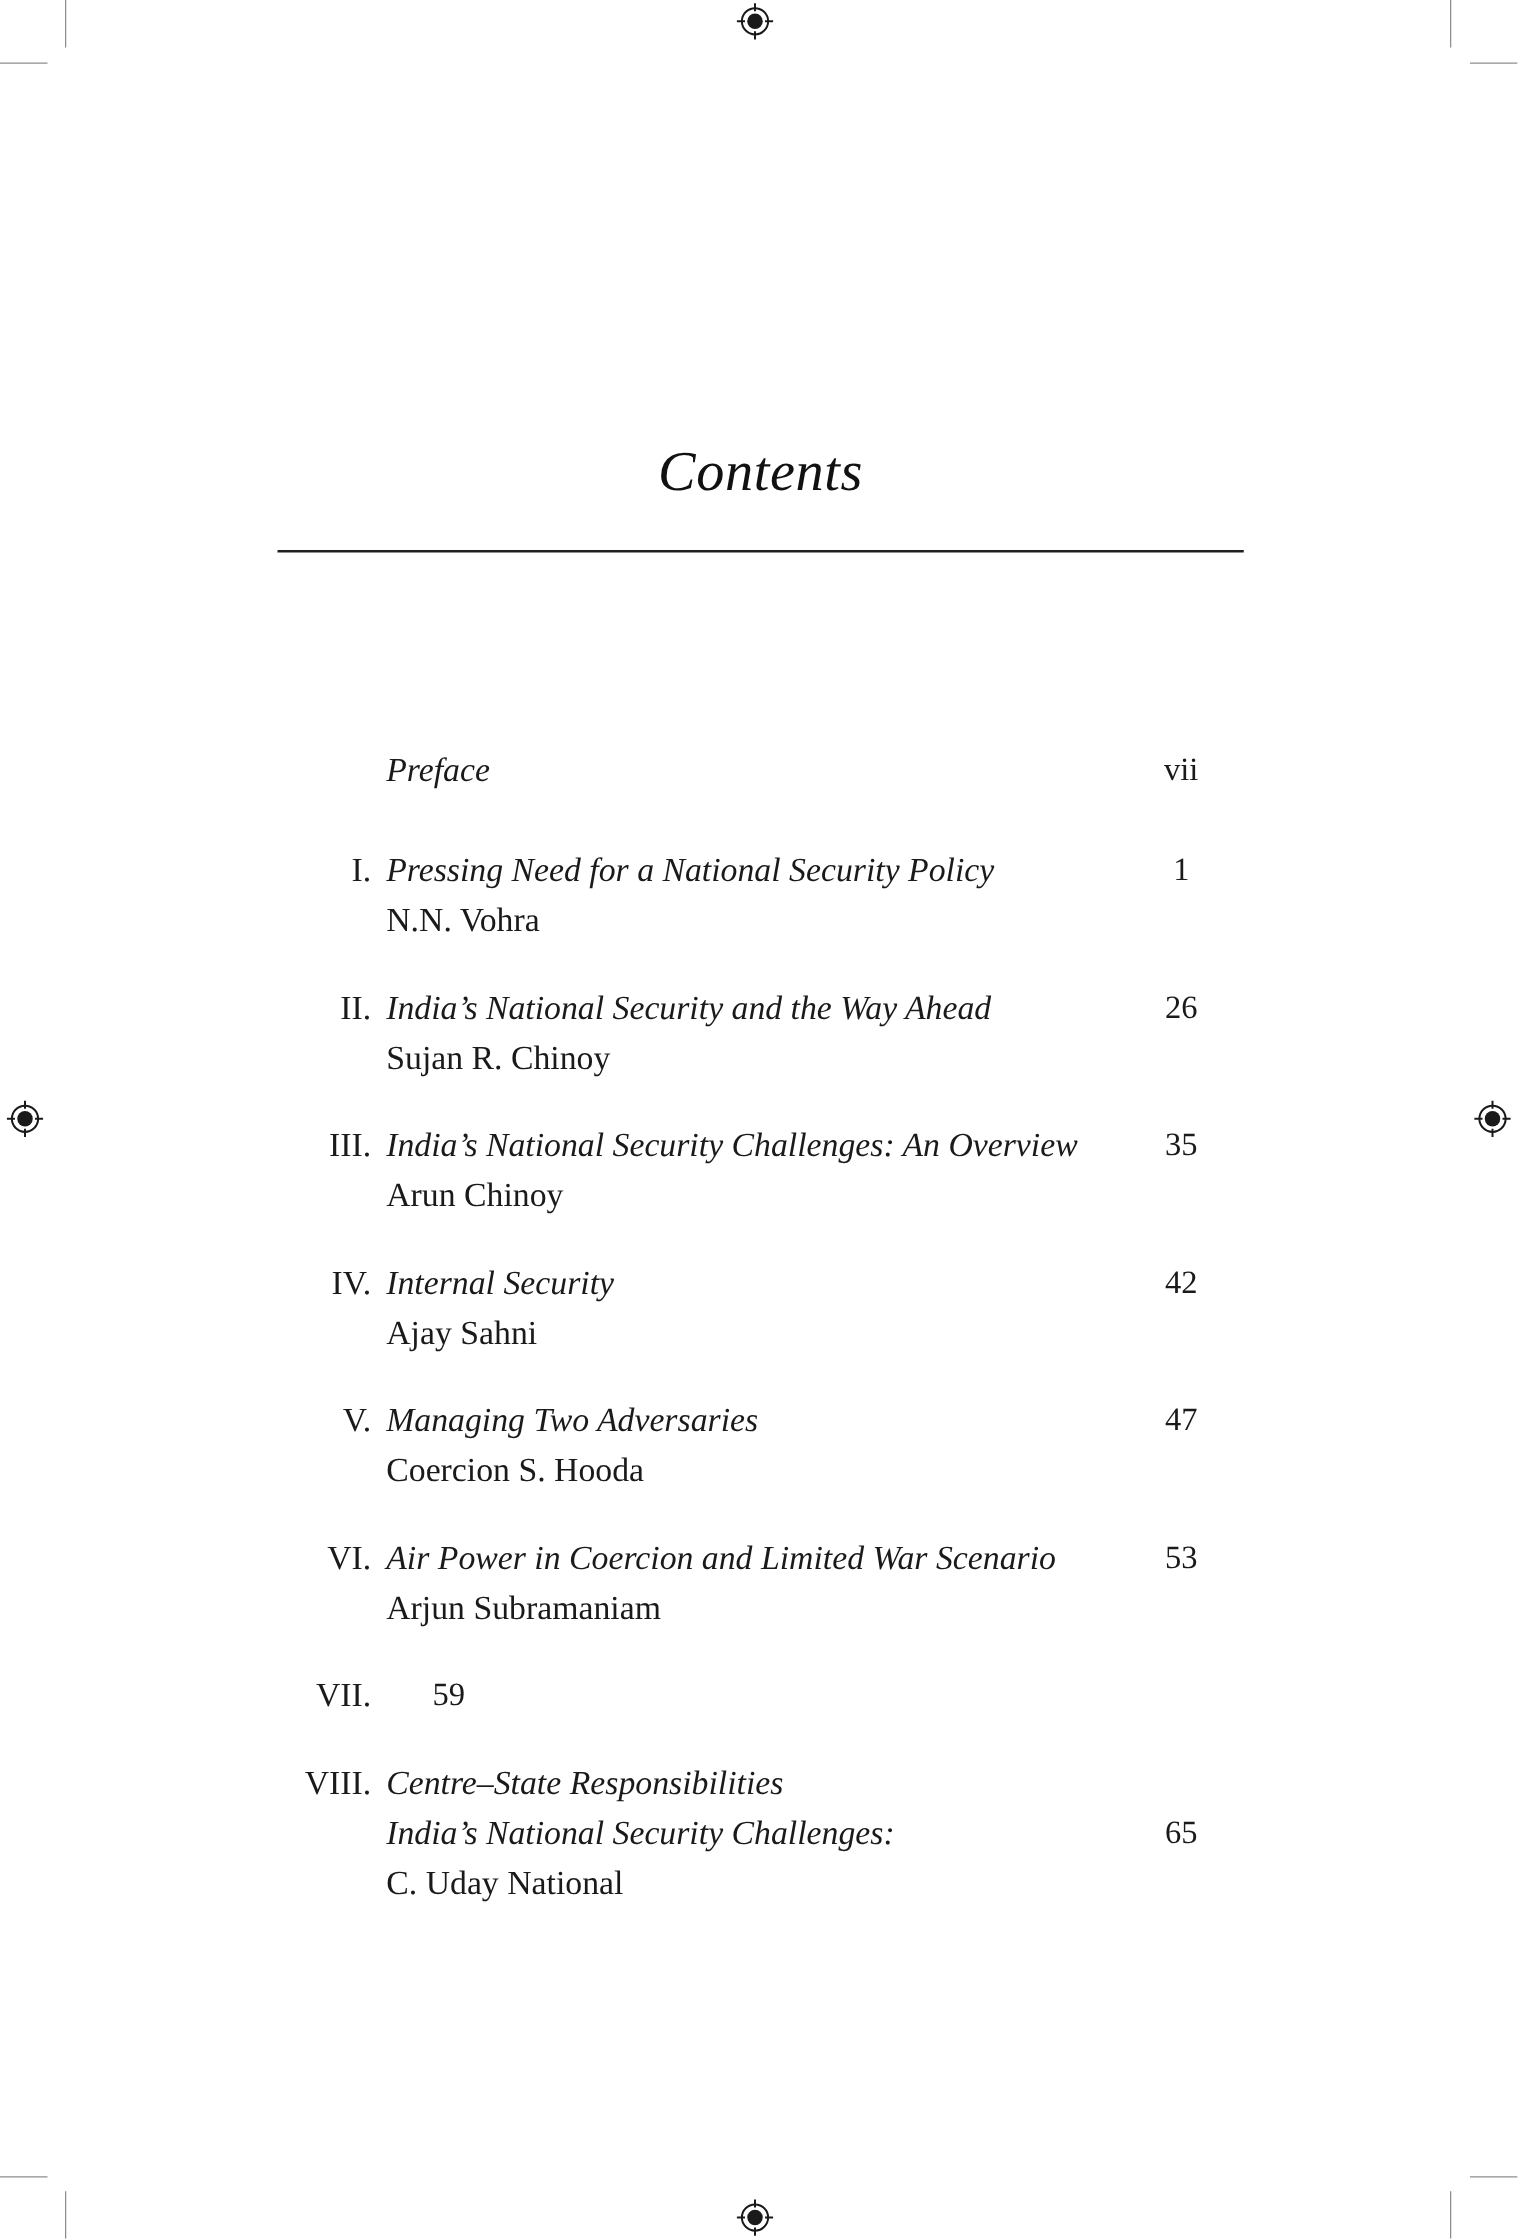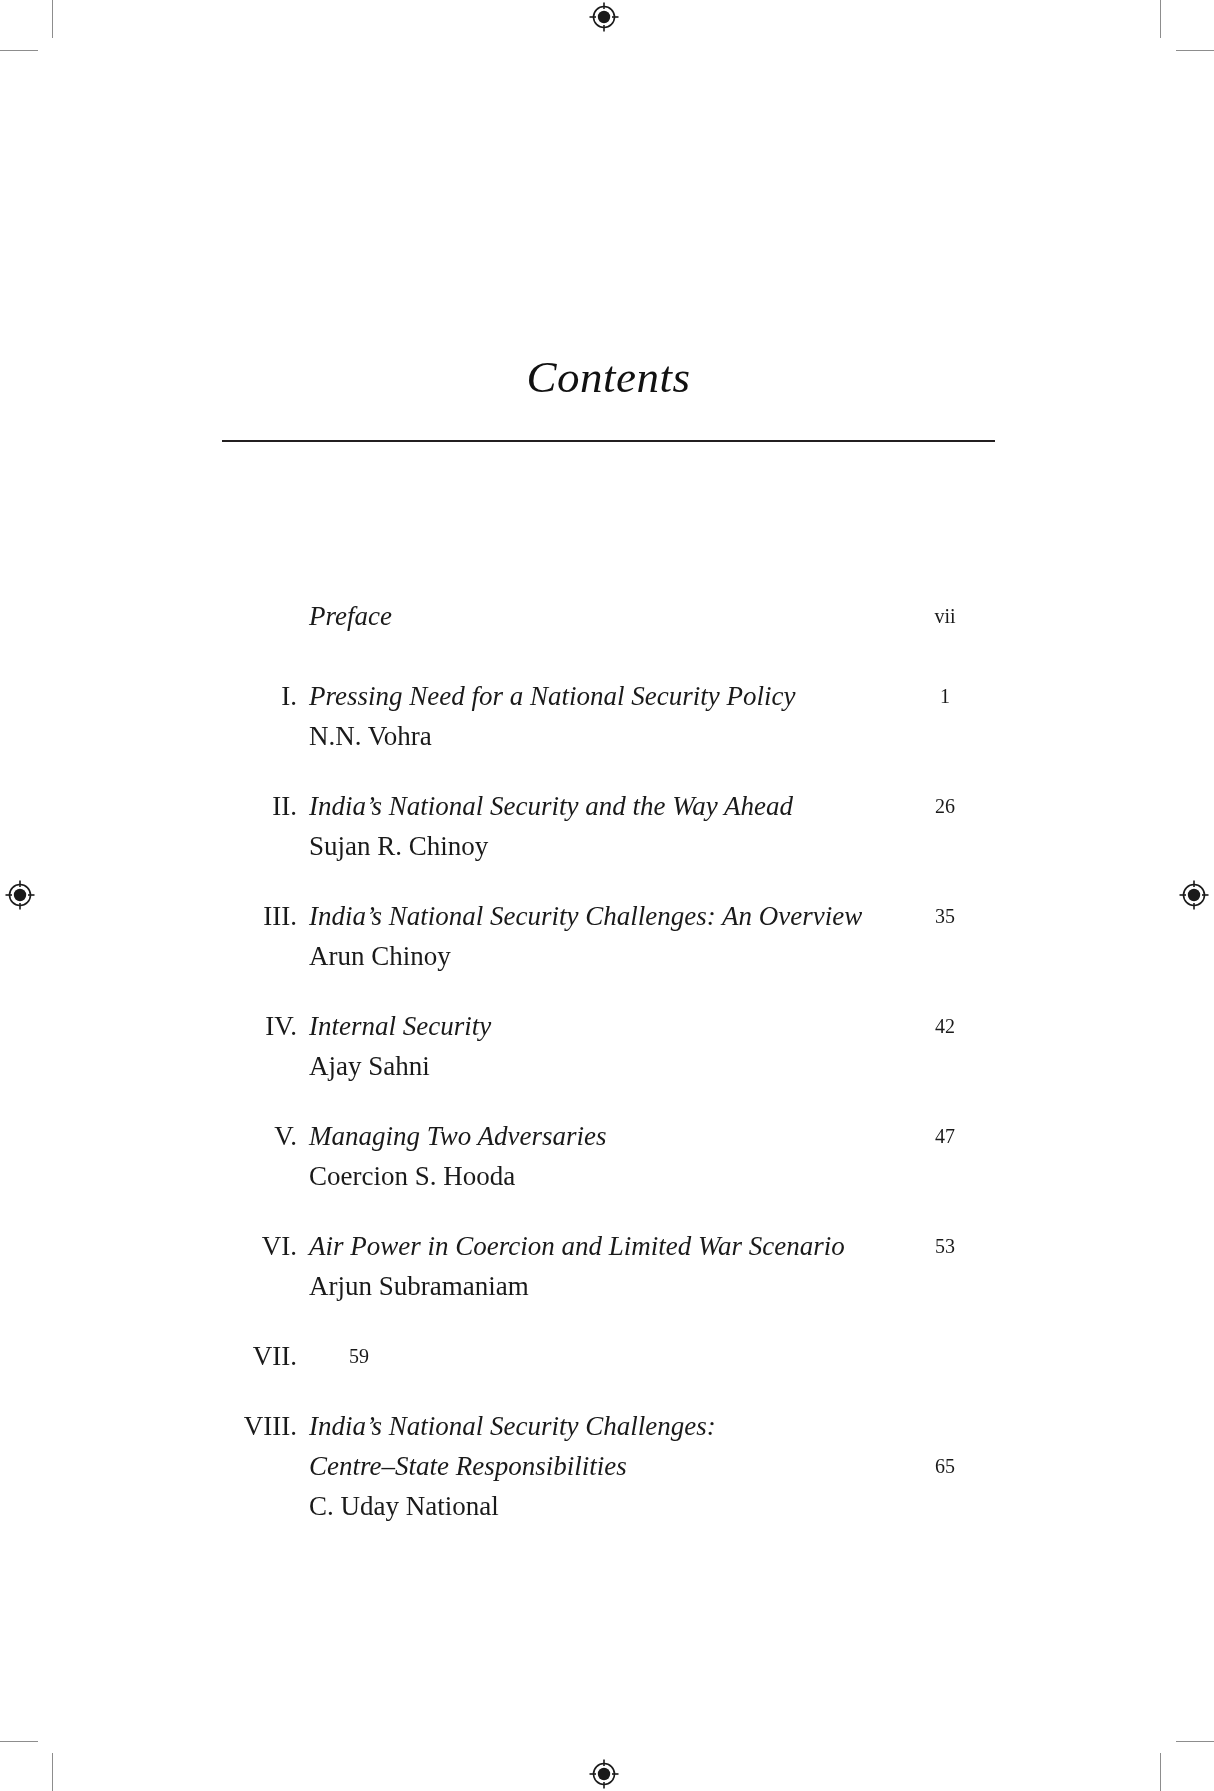--- a/index.html
+++ b/index.html
@@ -109,21 +109,21 @@
     font-style: normal;
     font-size: 27px;
     line-height: 40px;
     color: #1a1a1a;
     white-space: nowrap;
   }
 
   .page-col {
     flex: 0 0 100px;
     text-align: center;
-    font-size: 20px;
+    font-size: 26px;
     line-height: 40px;
     font-style: normal;
     color: #1a1a1a;
   }
   
   .page-col.second-line {
     padding-top: 40px;
   }
 </style>
 </head>
@@ -248,21 +248,21 @@
         </div>
         <div class="page-col">53</div>
       </div>
       <div class="toc-row chapter-row">
         <div class="num-col">VII.</div>
         <div class="page-col">59</div>
       </div>
       <div class="toc-row chapter-row">
         <div class="num-col">VIII.</div>
         <div class="body-col">
+          <div class="entry-title">Centre–State Responsibilities</div>
           <div class="entry-title">India’s National Security Challenges:</div>
-          <div class="entry-title">Centre–State Responsibilities</div>
           <div class="entry-author">C. Uday National</div>
         </div>
         <div class="page-col second-line">65</div>
       </div>
     </div>
 
 </div>
 
 </body></html>

